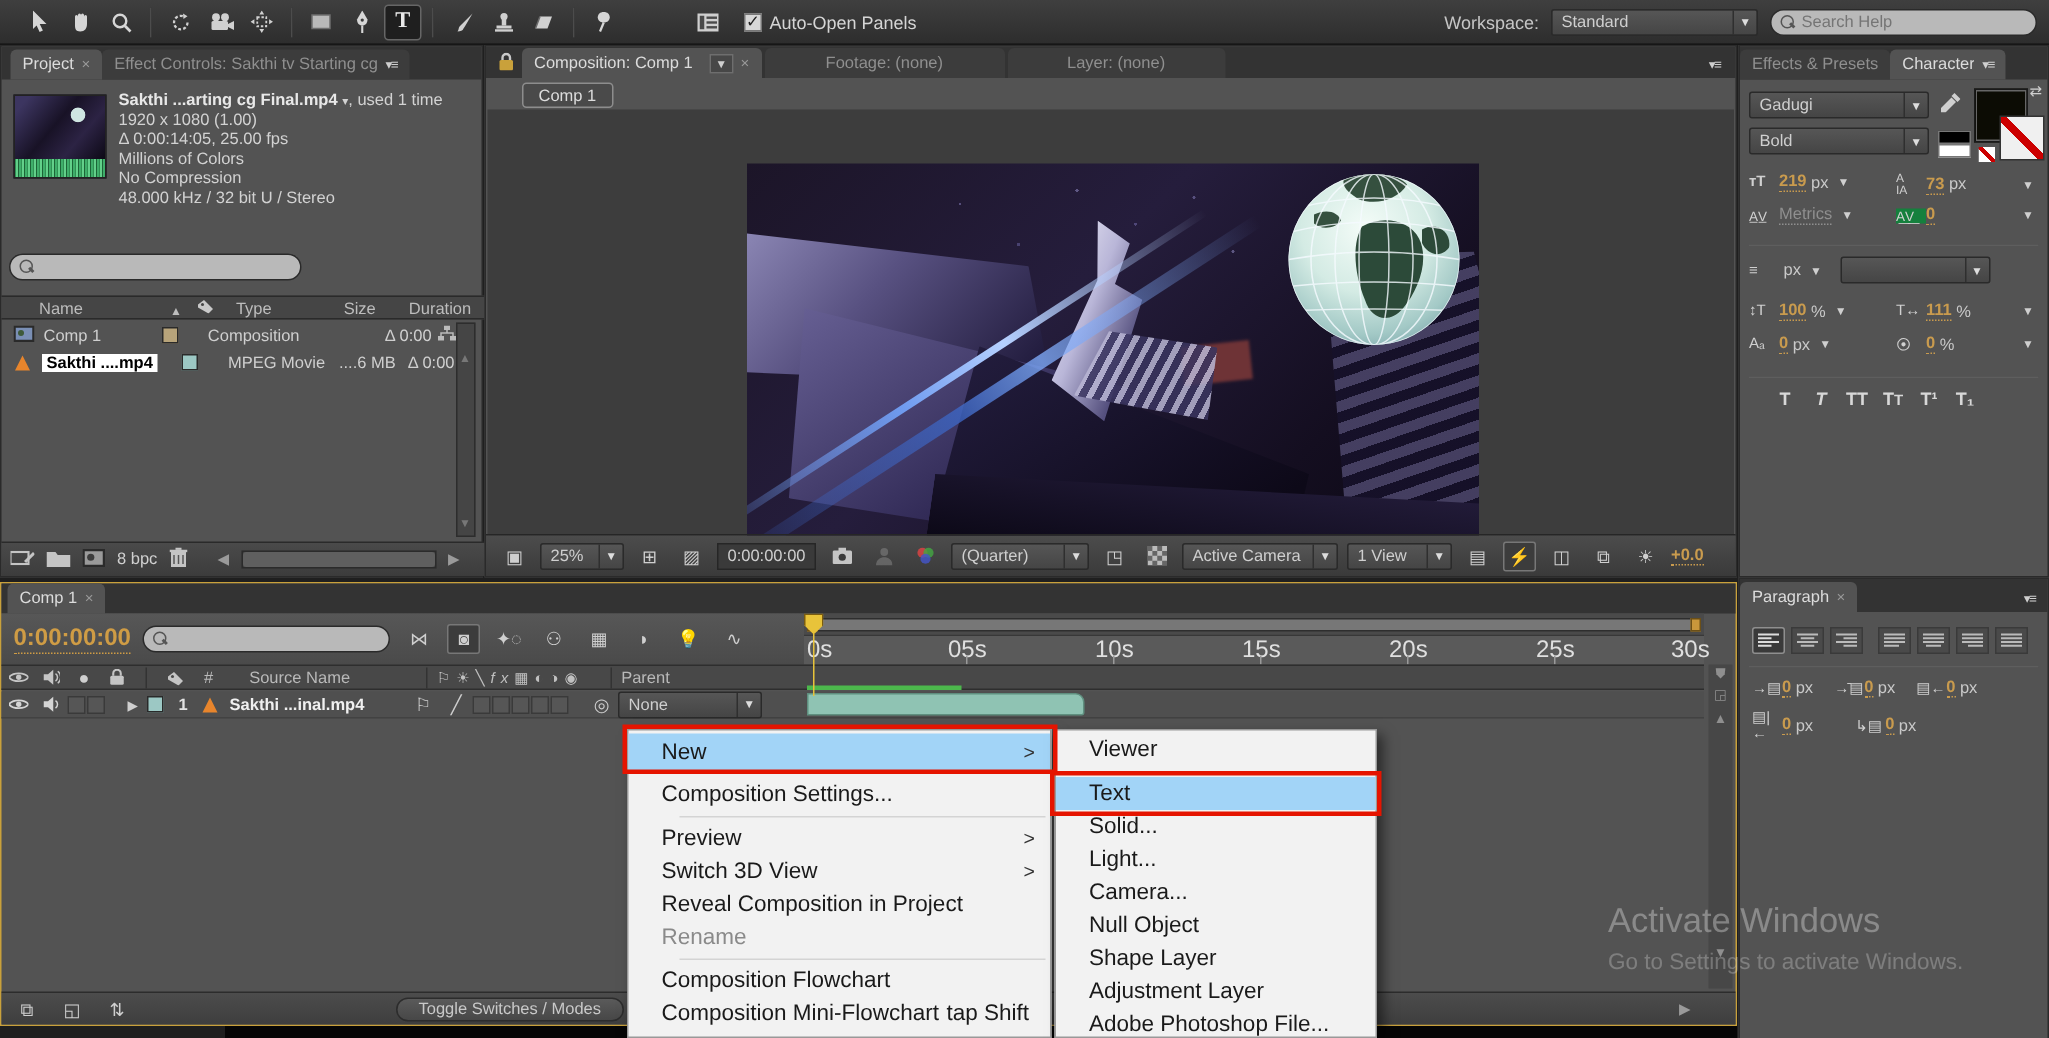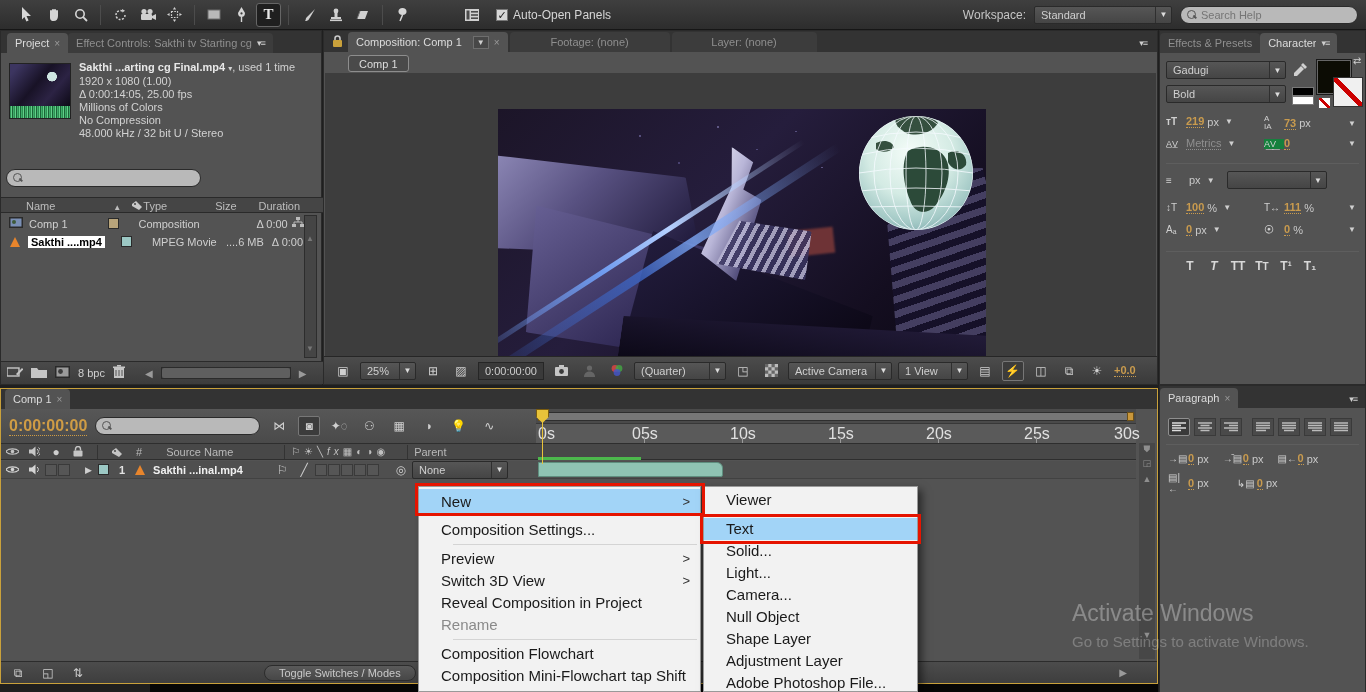--- a/index.html
+++ b/index.html
@@ -333,21 +333,21 @@
 
     <div class="proj-table-head">
       <span style="margin-left:25px;">Name</span>
       <span style="margin-left:58px; font-size:8px;">▲</span>
       <span style="margin-left:10px;">
         <svg width="12" height="10" viewBox="0 0 12 10">
             <path d="M1 4 L5 1 L11 7 L8 10 L1 6 Z" fill="#c9c9c9"></path>
             <circle cx="4" cy="4" r="1" fill="#454545"></circle>
           </svg>
       </span>
-      <span style="">Type</span>
+      <span style="margin-left:14px;">Type</span>
       <span style="margin-left:48px;">Size</span>
       <span style="margin-left:22px;">Duration</span>
     </div>
 
     <div class="proj-row" style="top:184px;">
       <span style="margin-left:8px;">
         <svg width="14" height="11" viewBox="0 0 14 11">
             <rect x="0" y="0" width="14" height="11" fill="#2a2a2a"></rect>
             <rect x="1.5" y="1.5" width="11" height="8" fill="#7a8fb5"></rect>
             <circle cx="5" cy="5" r="2" fill="#3e5a3a"></circle>

